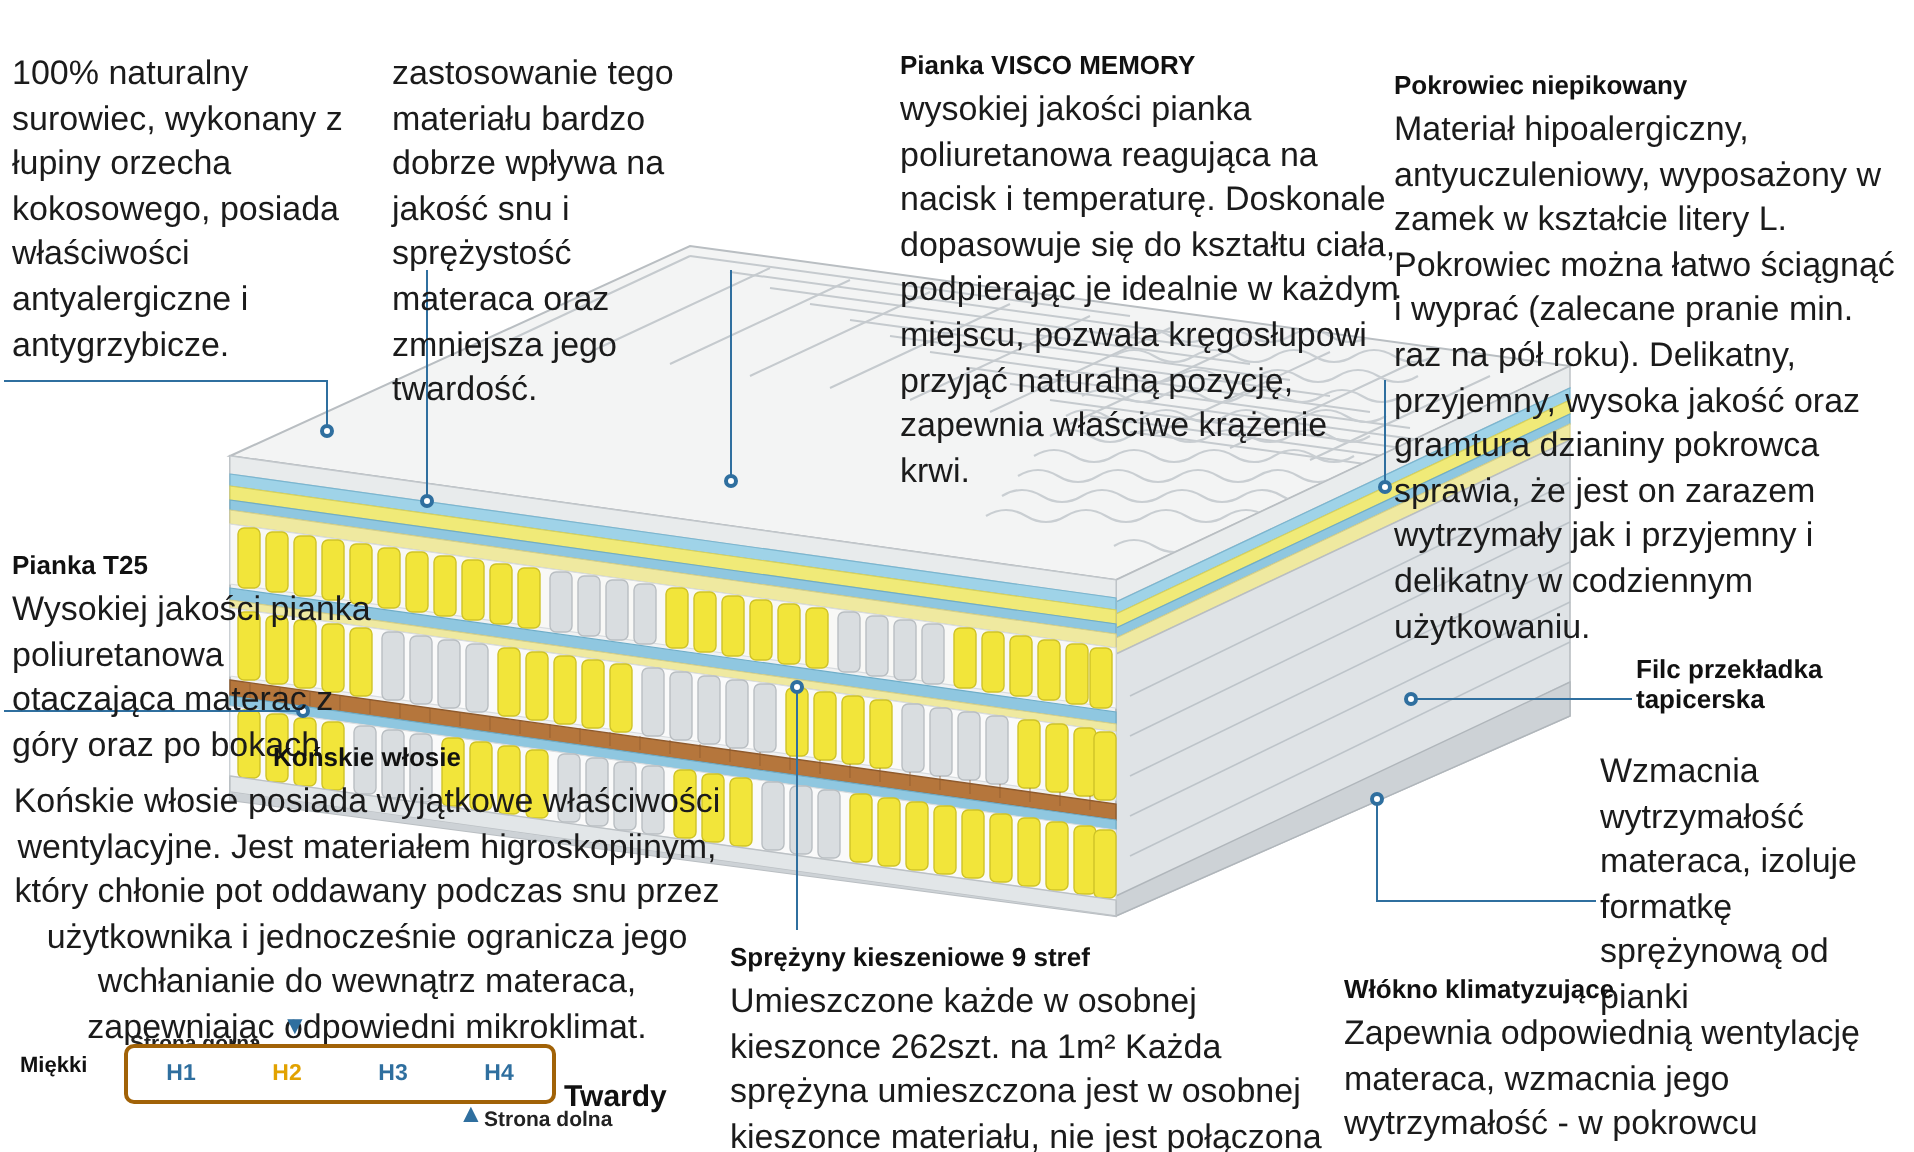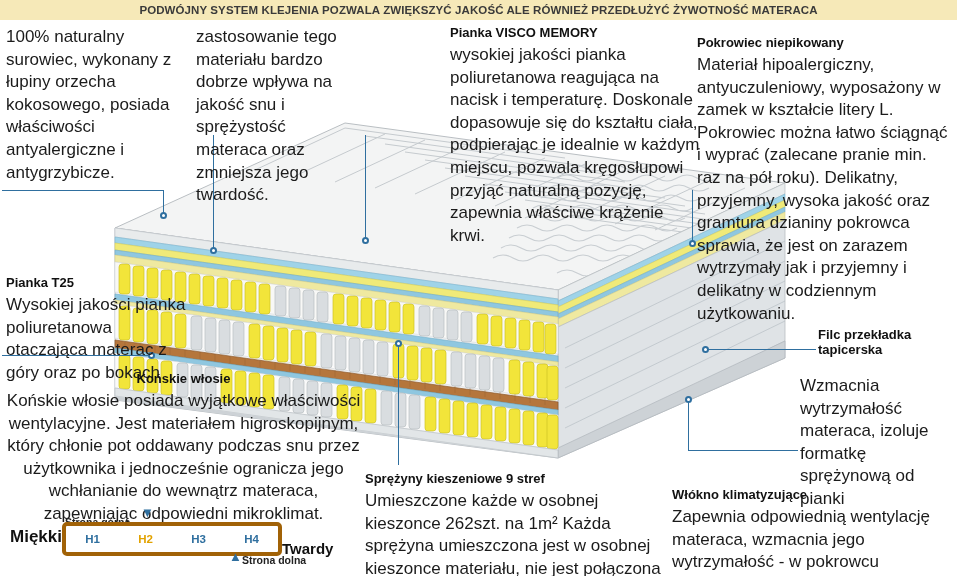--- a/index.html
+++ b/index.html
@@ -59,43 +59,40 @@
   .mattress svg{display:block;}
 
   
   .scale{position:absolute;left:10px;top:500px;width:330px;height:70px;}
   .scale .lbl-top{
     position:absolute;left:55px;top:16px;font-size:10.5px;font-weight:bold;color:#222;
   }
   .scale .lbl-bottom{
     position:absolute;left:232px;top:54px;font-size:10.5px;font-weight:bold;color:#222;
   }
-  .scale .miekki{position:absolute;left:0px;top:27px;font-size:17px;font-weight:bold;color:#111;}
+  .scale .miekki{position:absolute;left:0px;top:27px;font-size:11px;font-weight:bold;color:#111;}
   .scale .twardy{position:absolute;left:272px;top:40px;font-size:15px;font-weight:bold;color:#111;}
   .scale .bar{
     position:absolute;left:52px;top:22px;width:212px;height:26px;
-    border:4px solid #a16207;border-radius:5px;background:#fff;
+    border:2px solid #a16207;border-radius:5px;background:#fff;
     display:flex;align-items:center;
   }
   .scale .bar .h-item{
     flex:1;text-align:center;font-size:11.5px;font-weight:bold;color:#2f6f9f;
   }
   .scale .bar .h-item.hi{color:#e2a200;}
   .arrow-dn, .arrow-up{position:absolute;color:#2f6f9f;font-size:13px;line-height:1;}
   .arrow-dn{left:131px;top:6px;}
   .arrow-up{left:219px;top:50px;}
 </style>
 </head>
 <body>
 
 <div class="root">
 
-  <div class="banner">
-    <span>PODWÓJNY SYSTEM KLEJENIA POZWALA ZWIĘKSZYĆ JAKOŚĆ ALE RÓWNIEŻ PRZEDŁUŻYĆ ŻYWOTNOŚĆ MATERACA</span>
-  </div>
 
   <div class="mattress">
     <svg width="700" height="360" viewBox="0 0 700 360" xmlns="http://www.w3.org/2000/svg">
       <defs>
         <clipPath id="clipBody">
           <path d="M20,120 L250,15 L690,75 L690,250 L460,350 L20,292 Z"></path>
         </clipPath>
       </defs>
 
       <path d="M20,120 L250,15 L690,75 L463,182 Z" fill="#f3f4f4" stroke="#b9bec2" stroke-width="1"></path>

